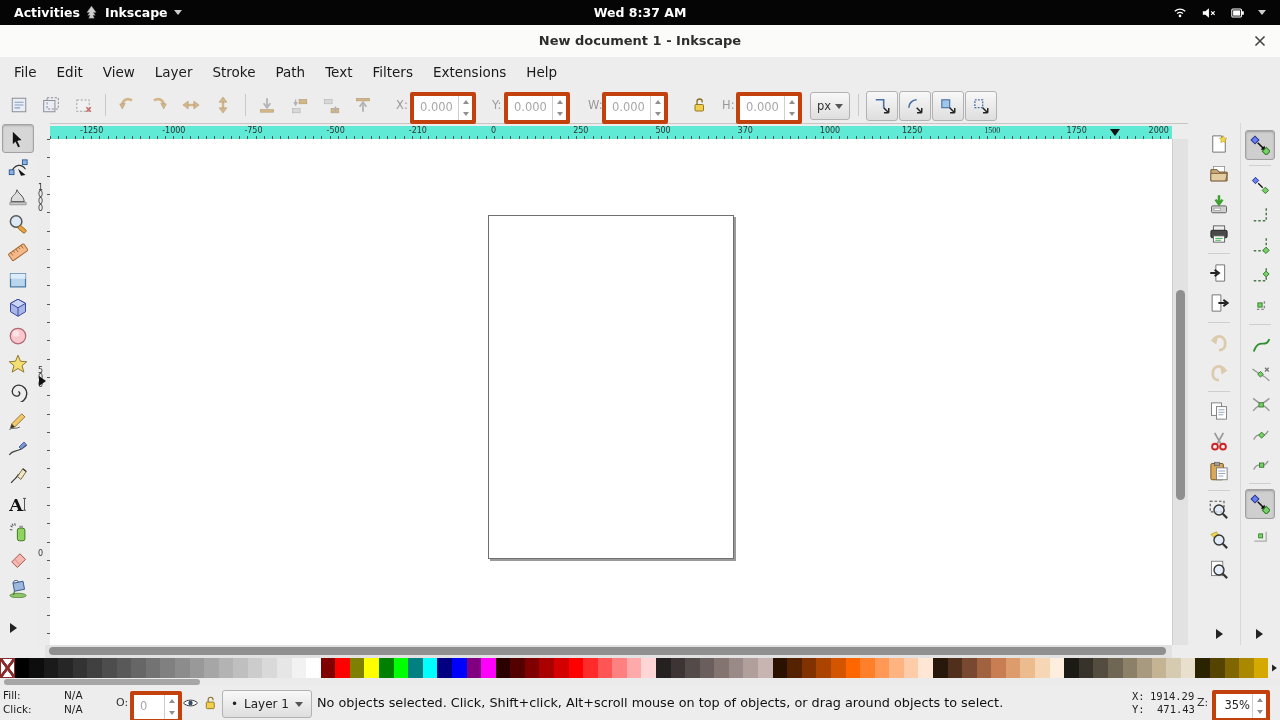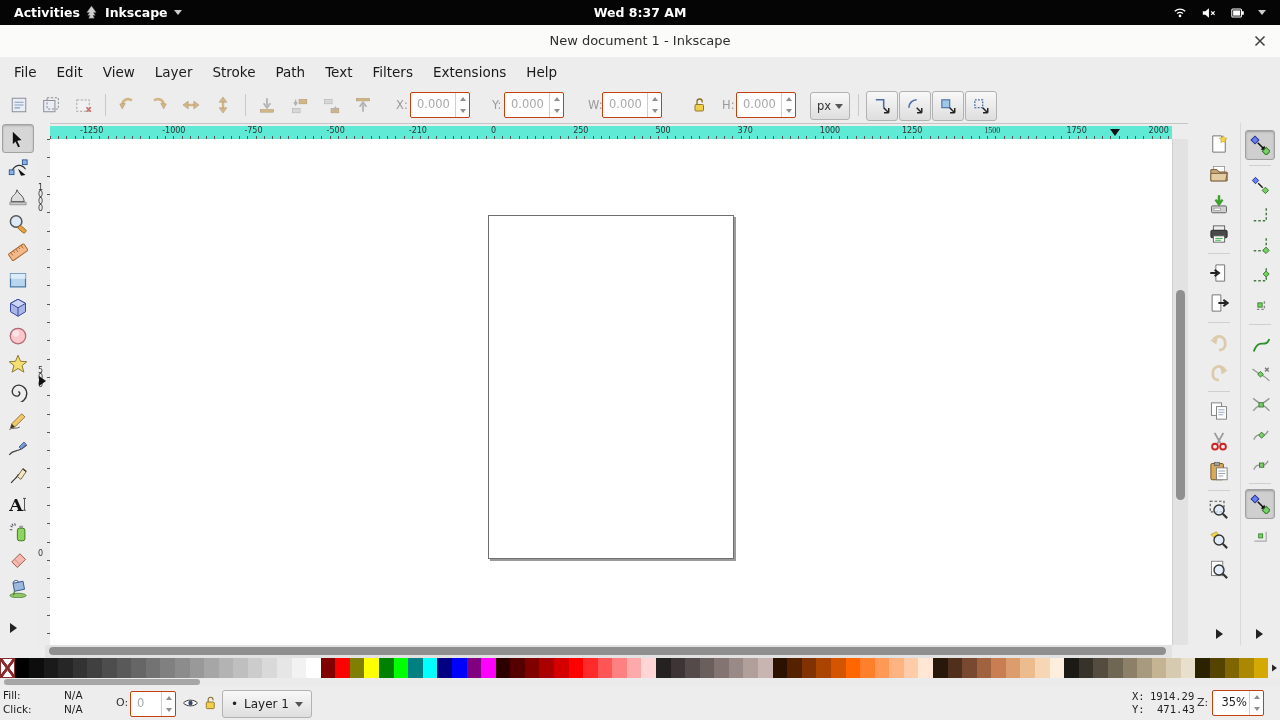--- a/index.html
+++ b/index.html
@@ -9,31 +9,31 @@
   
   #topbar{left:0;top:0;width:1280px;height:25px;background:#050505;color:#fff;font-size:12.5px;font-weight:bold;}
   #topbar .item{position:absolute;top:0;height:25px;line-height:25px;}
   #activities{left:8px;padding:0 6px;}
   #appmenu{left:84px;display:flex;align-items:center;gap:6px;}
   #clock{left:50%;transform:translateX(-50%);}
   #sysicons{right:14px;display:flex;align-items:center;gap:12px;height:25px;}
   .tri-down{width:0;height:0;border-left:4px solid transparent;border-right:4px solid transparent;border-top:5px solid #ccc;}
   
   #titlebar{left:0;top:25px;width:1280px;height:32px;background:#fbfbfa;border-bottom:1px solid #bfbfbf;}
-  #wintitle{position:absolute;left:0;right:0;top:0;height:32px;line-height:32px;text-align:center;font-weight:normal;font-size:13px;color:#2d2d2d;}
+  #wintitle{position:absolute;left:0;right:0;top:0;height:32px;line-height:32px;text-align:center;font-weight:bold;font-size:13px;color:#2d2d2d;}
   #closebtn{position:absolute;right:12px;top:8px;width:16px;height:16px;cursor:default;}
   
   #menubar{left:0;top:57px;width:1280px;height:31px;background:#ededed;font-size:13.5px;display:flex;align-items:stretch;padding-left:4px;}
   .menu-item{padding:0 10px;line-height:31px;}
   
   #toolcontrols{left:0;top:88px;width:1280px;height:35px;background:#ededed;border-bottom:1px solid #c6c6c6;}
   .tc-btn{position:absolute;top:4px;width:26px;height:26px;display:flex;align-items:center;justify-content:center;opacity:.7;}
   .tc-sep,.vsep{position:absolute;top:6px;width:1px;height:22px;background:#c9c9c9;}
   .fld-label{position:absolute;top:10px;font-size:11.5px;color:#9a9a9a;}
-  .spinbox{position:absolute;top:4px;height:24px;background:#fff;border:1px solid #c2410c;border-radius:2px;}
+  .spinbox{position:absolute;top:4px;height:24px;background:#fff;border:4px solid #c2410c;border-radius:2px;}
   .spinbox .val{position:absolute;left:6px;top:4px;font-size:11.5px;color:#a8a8a8;}
   .spinner{position:absolute;right:0;top:0;bottom:0;width:13px;border-left:1px solid #cfcfcf;display:flex;flex-direction:column;align-items:center;justify-content:space-around;}
   .sp-up{width:0;height:0;border-left:3.5px solid transparent;border-right:3.5px solid transparent;border-bottom:4px solid #8f8f8f;}
   .sp-dn{width:0;height:0;border-left:3.5px solid transparent;border-right:3.5px solid transparent;border-top:4px solid #8f8f8f;}
   .gbtn{background:linear-gradient(#f8f8f8,#dedede);border:1px solid #b2b2b2;border-radius:3px;}
   #unit-dd{position:absolute;top:4px;width:38px;height:26px;display:flex;align-items:center;justify-content:center;gap:4px;font-size:11.5px;color:#333;}
   .affect{position:absolute;top:3px;width:30px;height:28px;display:flex;align-items:center;justify-content:center;}
   
   #toolbox{left:0;top:123px;width:36px;height:522px;background:#ededed;border-right:1px solid #d2d2d2;}
   .tool-btn{position:relative;width:30px;height:27px;margin:1px auto 1px auto;display:flex;align-items:center;justify-content:center;border-radius:3px;}
@@ -1061,20 +1061,21 @@
         <path d="M5.5 7 V4.4 a2.6 2.6 0 0 1 5.2 0 V5" fill="none" stroke="#8a6d1f" stroke-width="1.2"></path>
       </svg>
     </span>
 
   <div id="layerbtn" class="gbtn">
     <span>•</span>
     <span>Layer 1</span>
     <span class="tri-down" style="border-top-color:#555"></span>
   </div>
 
+  <div id="status-msg">No objects selected. Click, Shift+click, Alt+scroll mouse on top of objects, or drag around objects to select.</div>
 
   <div class="coord" style="left:1132px;top:4px;"><span>X:</span></div>
   <div class="coord" style="left:1150px;top:4px;">1914.29</div>
   <div class="coord" style="left:1132px;top:17px;"><span>Y:</span></div>
   <div class="coord" style="left:1157px;top:17px;">471.43</div>
 
   <div id="z-label">Z:</div>
   <div class="spinbox" id="z-spin" style="left:1212px;top:4px;width:50px;">
     <span class="val">35%</span>
     <span class="spinner">

